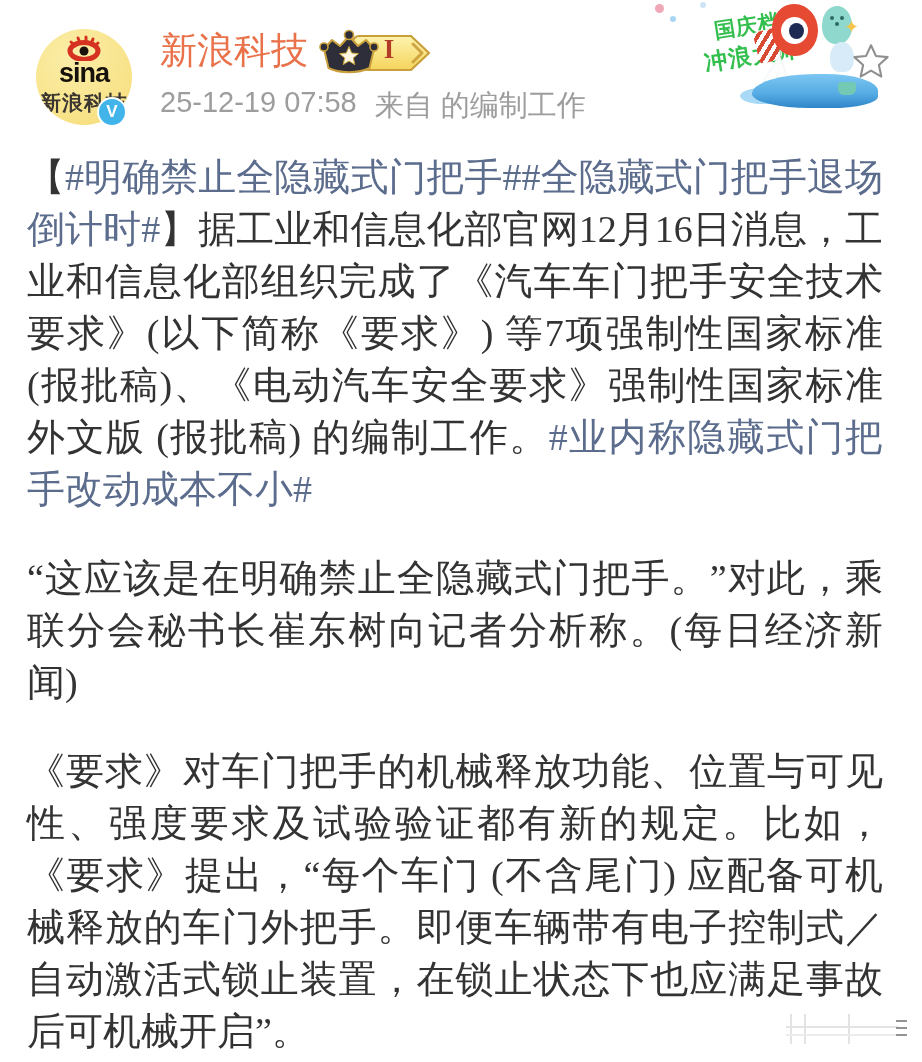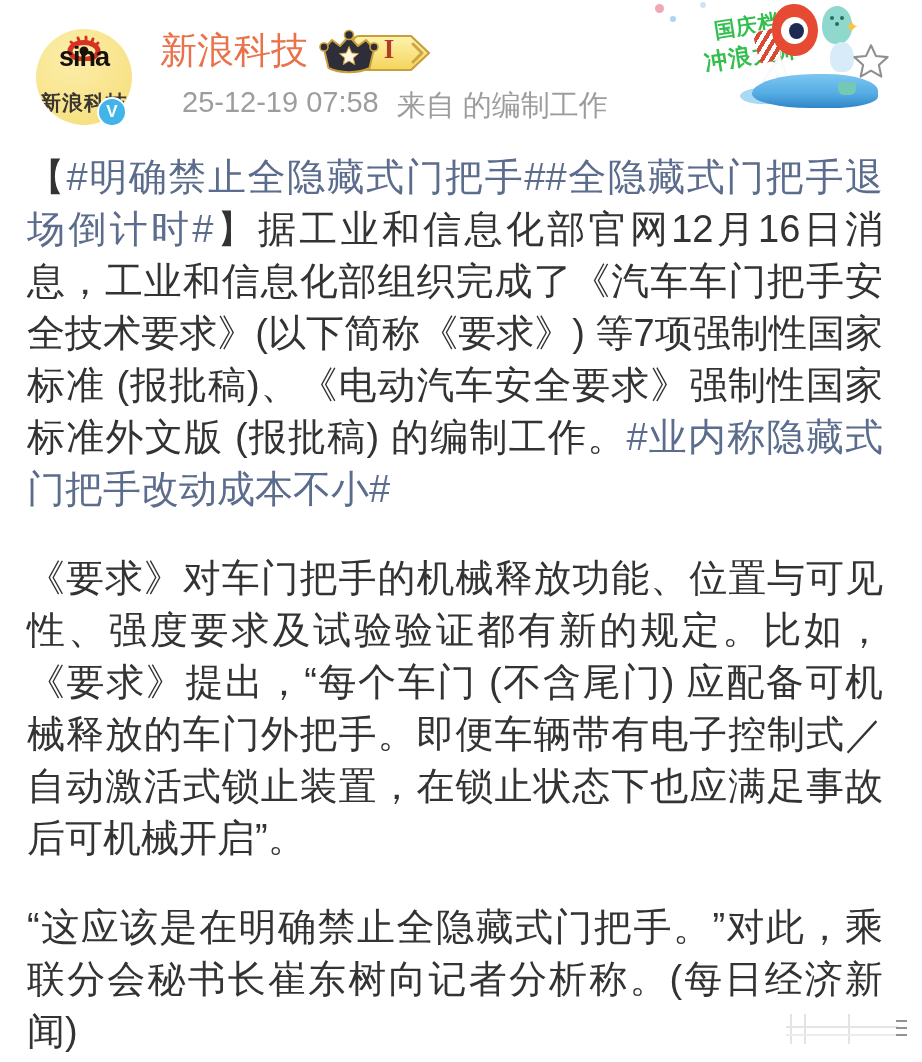--- a/index.html
+++ b/index.html
@@ -4,33 +4,33 @@
 <style>
   html,body{margin:0;padding:0;}
   body{font-family:"Liberation Sans","DejaVu Sans",sans-serif;background:#fff;}
   .page{position:relative;width:922px;height:1062px;background:#fff;overflow:hidden;}
 
   
   .avatar{position:absolute;left:36px;top:29px;width:96px;height:96px;border-radius:50%;
     background:radial-gradient(circle at 38% 30%, #fbeea9 0%, var(--avatar-bg) 70%, #f3d45f 100%);
     overflow:hidden;cursor:pointer;}
   .avatar-eye{position:absolute;left:26px;top:5px;width:44px;height:27px;}
-  .avatar-sina{position:absolute;left:0;top:13px;width:100%;text-align:center;
+  .avatar-sina{position:absolute;left:0;top:29px;width:100%;text-align:center;
     font-weight:700;font-size:27px;letter-spacing:-1px;color:#17110c;}
   .avatar-sub{position:absolute;left:0;top:60px;width:100%;text-align:center;
     font-weight:700;font-size:21px;color:#3c3630;letter-spacing:1px;white-space:nowrap;}
   .v-badge{position:absolute;left:97px;top:97px;width:30px;height:30px;border-radius:50%;
     background:var(--verified-blue);border:2px solid #fff;box-sizing:border-box;
     color:#fff;font-weight:700;font-size:17px;display:flex;align-items:center;justify-content:center;}
   .username{position:absolute;left:160px;top:30px;font-size:37px;line-height:42px;
     color:var(--username);cursor:pointer;white-space:nowrap;}
   .vip-badge{position:absolute;left:317px;top:27px;width:118px;height:52px;cursor:pointer;}
   .vip-level{position:absolute;left:56px;top:7px;width:32px;text-align:center;
     font-family:"Liberation Serif","DejaVu Serif",serif;font-weight:700;font-size:27px;color:var(--level-letter);}
-  .meta{position:absolute;left:160px;top:86px;font-size:29px;color:var(--meta-text);display:flex;gap:18px;white-space:nowrap;margin-left:22px;}
+  .meta{position:absolute;left:160px;top:86px;font-size:29px;color:var(--meta-text);display:flex;gap:18px;white-space:nowrap;}
 
   
   .deco{position:absolute;left:648px;top:0;width:250px;height:118px;pointer-events:none;}
   .deco-dot{position:absolute;border-radius:50%;}
   .deco-txt{position:absolute;font-weight:800;color:var(--decoration-green);transform:rotate(-9deg);
     white-space:nowrap;letter-spacing:1px;
     text-shadow:-2px 0 0 #fff,2px 0 0 #fff,0 -2px 0 #fff,0 2px 0 #fff,-2px -2px 0 #fff,2px 2px 0 #fff,-2px 2px 0 #fff,2px -2px 0 #fff;}
   .deco-blob{position:absolute;left:124px;top:4px;width:46px;height:52px;border-radius:48% 52% 50% 50%;
     background:var(--decoration-red);}
   .deco-eyewhite{position:absolute;left:9px;top:13px;width:27px;height:27px;border-radius:50%;background:#fff;}
@@ -48,21 +48,21 @@
   .deco-creature i{position:absolute;left:8px;top:10px;width:4px;height:4px;border-radius:50%;background:#2c6a63;box-shadow:10px 0 0 #2c6a63,5px 6px 0 #2c6a63;}
   .deco-ghost{position:absolute;left:182px;top:42px;width:24px;height:30px;border-radius:50% 50% 40% 40%;background:#d7ecf8;}
   .deco-sparkle{position:absolute;left:196px;top:16px;font-size:18px;color:#f3c64b;}
   .deco-cup{position:absolute;left:190px;top:82px;width:18px;height:13px;border-radius:3px 3px 6px 6px;background:#74c9b4;}
 
   .star-btn{position:absolute;left:850px;top:40px;width:42px;height:42px;cursor:pointer;color:var(--star-outline);}
 
   
   .post-text{position:absolute;left:27px;top:151px;width:872px;font-size:38px;line-height:52px;
     color:var(--body-text);text-align:justify;}
-  .post-text p{margin:0 16px 37px 0;}
+  .post-text p{margin:0 16px 37px 0;font-family:Liberation Serif, serif;}
   .post-text p:last-child{margin-bottom:0;}
   .hashtag{color:var(--link);cursor:pointer;}
   .attachment{display:block;margin-top:0;color:var(--link);line-height:52px;cursor:pointer;white-space:nowrap;}
   .attachment .link-ic{display:inline-block;vertical-align:-5px;margin-right:3px;color:var(--link);}
 
   
   .artifact{position:absolute;left:786px;top:1012px;width:126px;height:40px;opacity:.75;pointer-events:none;}
   .artifact .h1{position:absolute;left:0;top:14px;width:112px;height:2px;background:#dcdcdc;}
   .artifact .h2{position:absolute;left:0;top:22px;width:112px;height:2px;background:#e6e6e6;}
   .artifact .v{position:absolute;top:2px;width:2px;height:30px;background:#dadada;}
@@ -137,22 +137,22 @@
   </div>
 
   <div class="star-btn">
     <svg width="42" height="42" viewBox="0 0 48 48">
       <path d="M24 6 L29.6 18.2 L43 19.6 L33 28.6 L35.8 41.8 L24 35 L12.2 41.8 L15 28.6 L5 19.6 L18.4 18.2 Z" fill="#ffffff" stroke="currentColor" stroke-width="2.4" stroke-linejoin="round"></path>
     </svg>
   </div>
 
   <div class="post-text">
       <p><span>【</span><span class="hashtag">#明确禁止全隐藏式门把手#</span><span class="hashtag">#全隐藏式门把手退场倒计时#</span><span>】据工业和信息化部官网12月16日消息，工业和信息化部组织完成了《汽车车门把手安全技术要求》(以下简称《要求》) 等7项强制性国家标准 (报批稿)、《电动汽车安全要求》强制性国家标准外文版 (报批稿) 的编制工作。</span><span class="hashtag">#业内称隐藏式门把手改动成本不小#</span></p>
+      <p><span>“这应该是在明确禁止全隐藏式门把手。”对此，乘联分会秘书长崔东树向记者分析称。(每日经济新闻)</span></p>
       <p><span>《要求》对车门把手的机械释放功能、位置与可见性、强度要求及试验验证都有新的规定。比如，《要求》提出，“每个车门 (不含尾门) 应配备可机械释放的车门外把手。即便车辆带有电子控制式／自动激活式锁止装置，在锁止状态下也应满足事故后可机械开启”。</span></p>
-      <p><span>“这应该是在明确禁止全隐藏式门把手。”对此，乘联分会秘书长崔东树向记者分析称。(每日经济新闻)</span></p>
       <span class="attachment"><span class="link-ic"><svg width="32" height="32" viewBox="0 0 24 24" fill="none" stroke="currentColor" stroke-width="2.3" stroke-linecap="round" stroke-linejoin="round">
             <path d="M10 13a5 5 0 0 0 7.54.54l3-3a5 5 0 0 0-7.07-7.07l-1.72 1.71"></path>
             <path d="M14 11a5 5 0 0 0-7.54-.54l-3 3a5 5 0 0 0 7.07 7.07l1.71-1.71"></path>
           </svg></span><span>新浪科技的微博投票</span></span>
     </div>
 
   <div class="artifact">
     <span class="v" style="left:4px;"></span>
     <span class="v" style="left:18px;"></span>
     <span class="v" style="left:62px;"></span>

